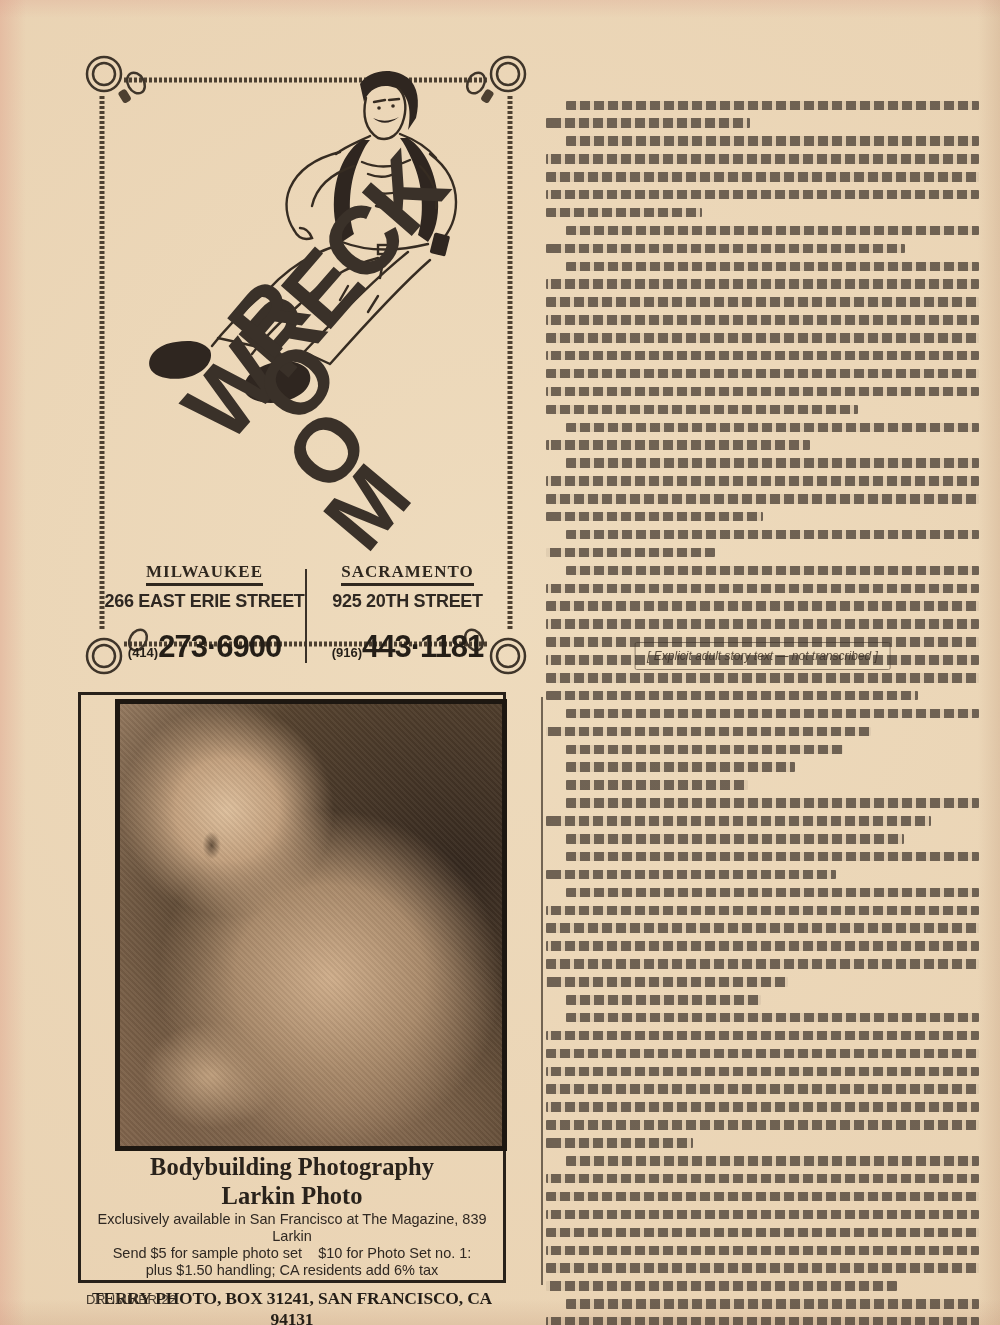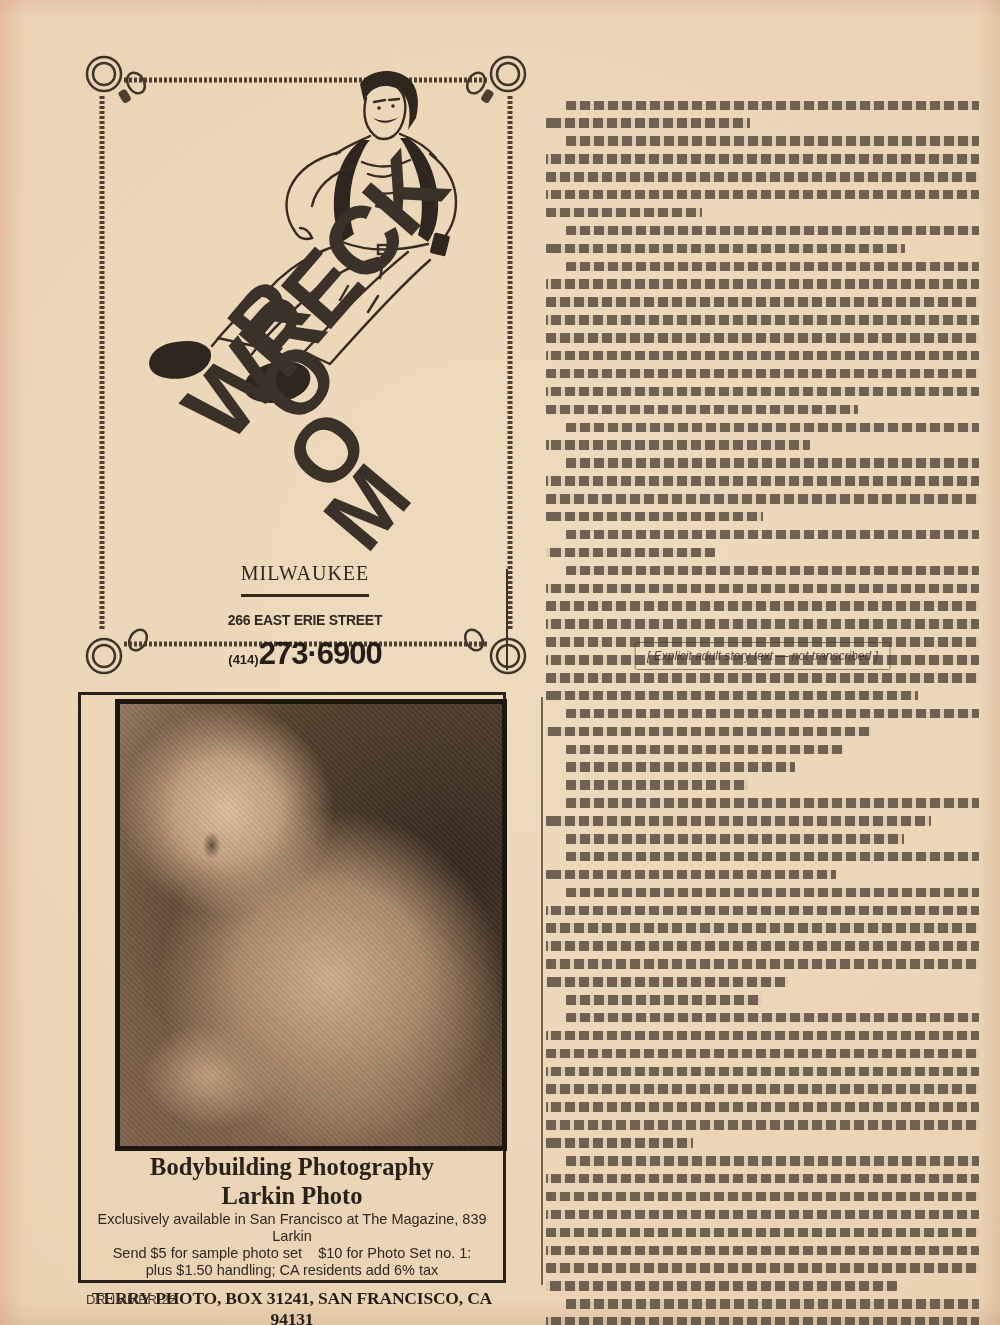--- a/index.html
+++ b/index.html
@@ -33,26 +33,26 @@
     position:absolute; transform:translate(-50%,-50%) rotate(-50deg);
     font-weight:bold; font-size:90px; color:#3a3129; line-height:1;
   }
   .rl0{ left:190px; top:272px; } .rl1{ left:219px; top:336px; }
   .rl2{ left:249px; top:404px; } .rl3{ left:289px; top:461px; }
 
   .loc-row{ position:absolute; left:26px; right:26px; top:517px; display:flex; }
   .loc{ flex:1; text-align:center; }
   .loc-div{ width:2px; background:#3a3128; margin:6px 0 2px; }
   .city{
-    display:inline-block; font-family:"Liberation Serif", serif; font-weight:normal;
-    font-size:20px; letter-spacing:1px; color:#30281f;
-    border-bottom:3px solid #30281f; padding-bottom:10px; line-height:1.05;
-  }
-  .addr{ font-weight:bold; font-size:14px; letter-spacing:-0.3px; margin-top:15px; color:#2f2822; }
-  .phone{ margin-top:8px; white-space:nowrap; color:#241e17; }
+    display:inline-block; font-family:"Liberation Serif", serif; font-weight:bold;
+    font-size:17px; letter-spacing:1px; color:#30281f;
+    border-bottom:3px solid #30281f; padding-bottom:2px; line-height:1.05;
+  }
+  .addr{ font-weight:bold; font-size:18px; letter-spacing:-0.3px; margin-top:5px; color:#2f2822; }
+  .phone{ margin-top:17px; white-space:nowrap; color:#241e17; }
   .area{ font-weight:bold; font-size:13px; }
   .num{ font-weight:bold; font-size:31px; letter-spacing:-1px; }
   .tagline{
     position:absolute; left:0; right:0; top:604px; text-align:center;
     font-weight:bold; font-size:16.5px; color:#2f2822;
   }
 
   
   .terry-ad{
     position:absolute; left:78px; top:692px; width:428px; height:591px;
@@ -180,20 +180,27 @@
 
     <div class="loc-row">
       <div class="loc">
         <div><span class="city">MILWAUKEE</span></div>
         <div class="addr">266 EAST ERIE STREET</div>
         <div class="phone">
           <span class="area">(414)</span><span class="num">273·6900</span>
         </div>
       </div>
       <div class="loc-div"></div>
+      <div class="loc">
+        <div><span class="city">SACRAMENTO</span></div>
+        <div class="addr">925 20TH STREET</div>
+        <div class="phone">
+          <span class="area">(916)</span><span class="num">443·1181</span>
+        </div>
+      </div>
     </div>
 
   </div>
 
   <div class="terry-ad">
     <div class="photo"></div>
     <div class="terry-text">
       <div class="th1">Bodybuilding Photography</div>
       <div class="th2">Larkin Photo</div>
       <div class="tsmall">Exclusively available in San Francisco at The Magazine, 839 Larkin</div>

